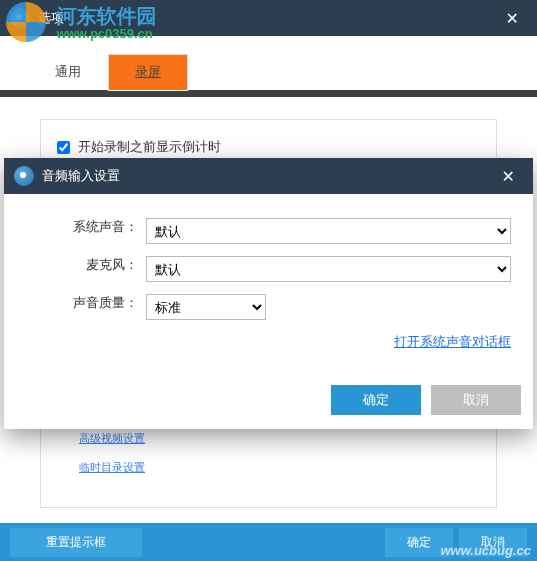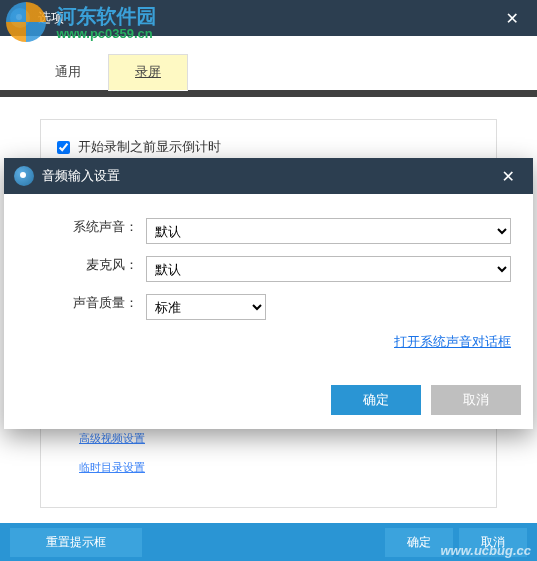--- a/index.html
+++ b/index.html
@@ -11,21 +11,21 @@
 .titlebar .close { margin-left: auto; cursor: pointer; font-size: 16px; padding: 4px 8px; }
 
 .watermark { position: absolute; top: 2px; left: 6px; z-index: 5; pointer-events: none; }
 .watermark .wm-logo { width: 40px; height: 40px; border-radius: 50%; display: inline-block; vertical-align: middle; background: conic-gradient(#f39c12 0 90deg, #3498db 90deg 180deg, #f39c12 180deg 270deg, #3498db 270deg 360deg); opacity: 0.85; }
 .watermark .wm-text { display:inline-block; vertical-align: middle; margin-left: 6px; }
 .watermark .wm-text .cn { color: #3aa0d8; font-size: 20px; font-weight: bold; }
 .watermark .wm-text .url { color: #27ae60; font-size: 13px; font-weight: bold; margin-top:-4px; }
 
 .tabs { display: flex; padding: 18px 20px 0 28px; border-bottom: 7px solid #404040; }
 .tab { padding: 8px 26px; font-size: 13px; color: #444; border: 1px solid transparent; cursor: pointer; }
-.tab.active { border: 1px solid #ddd; border-bottom: 1px solid #fff; background: #fef9c3; margin-bottom: -1px; text-decoration: underline; }
+.tab.active { border: 1px solid #ddd; border-bottom: 1px solid #fff; background: #f97316; margin-bottom: -1px; text-decoration: underline; }
 
 .content { padding: 22px 40px 10px 40px; }
 .panel { border: 1px solid #ddd; padding: 18px 16px; }
 .check-row { display: flex; align-items: center; margin-bottom: 12px; font-size: 13px; color: #333; }
 .check-row input { margin-right: 8px; }
 
 .links { padding-left: 14px; }
 .link { display: block; color: #3b82f6; text-decoration: underline; font-size: 11px; margin: 14px 8px; cursor: pointer; }
 
 .footer { position: absolute; bottom: 0; left: 0; right: 0; height: 38px; background: #2a95d4; display: flex; align-items: center; padding: 0 10px; }

